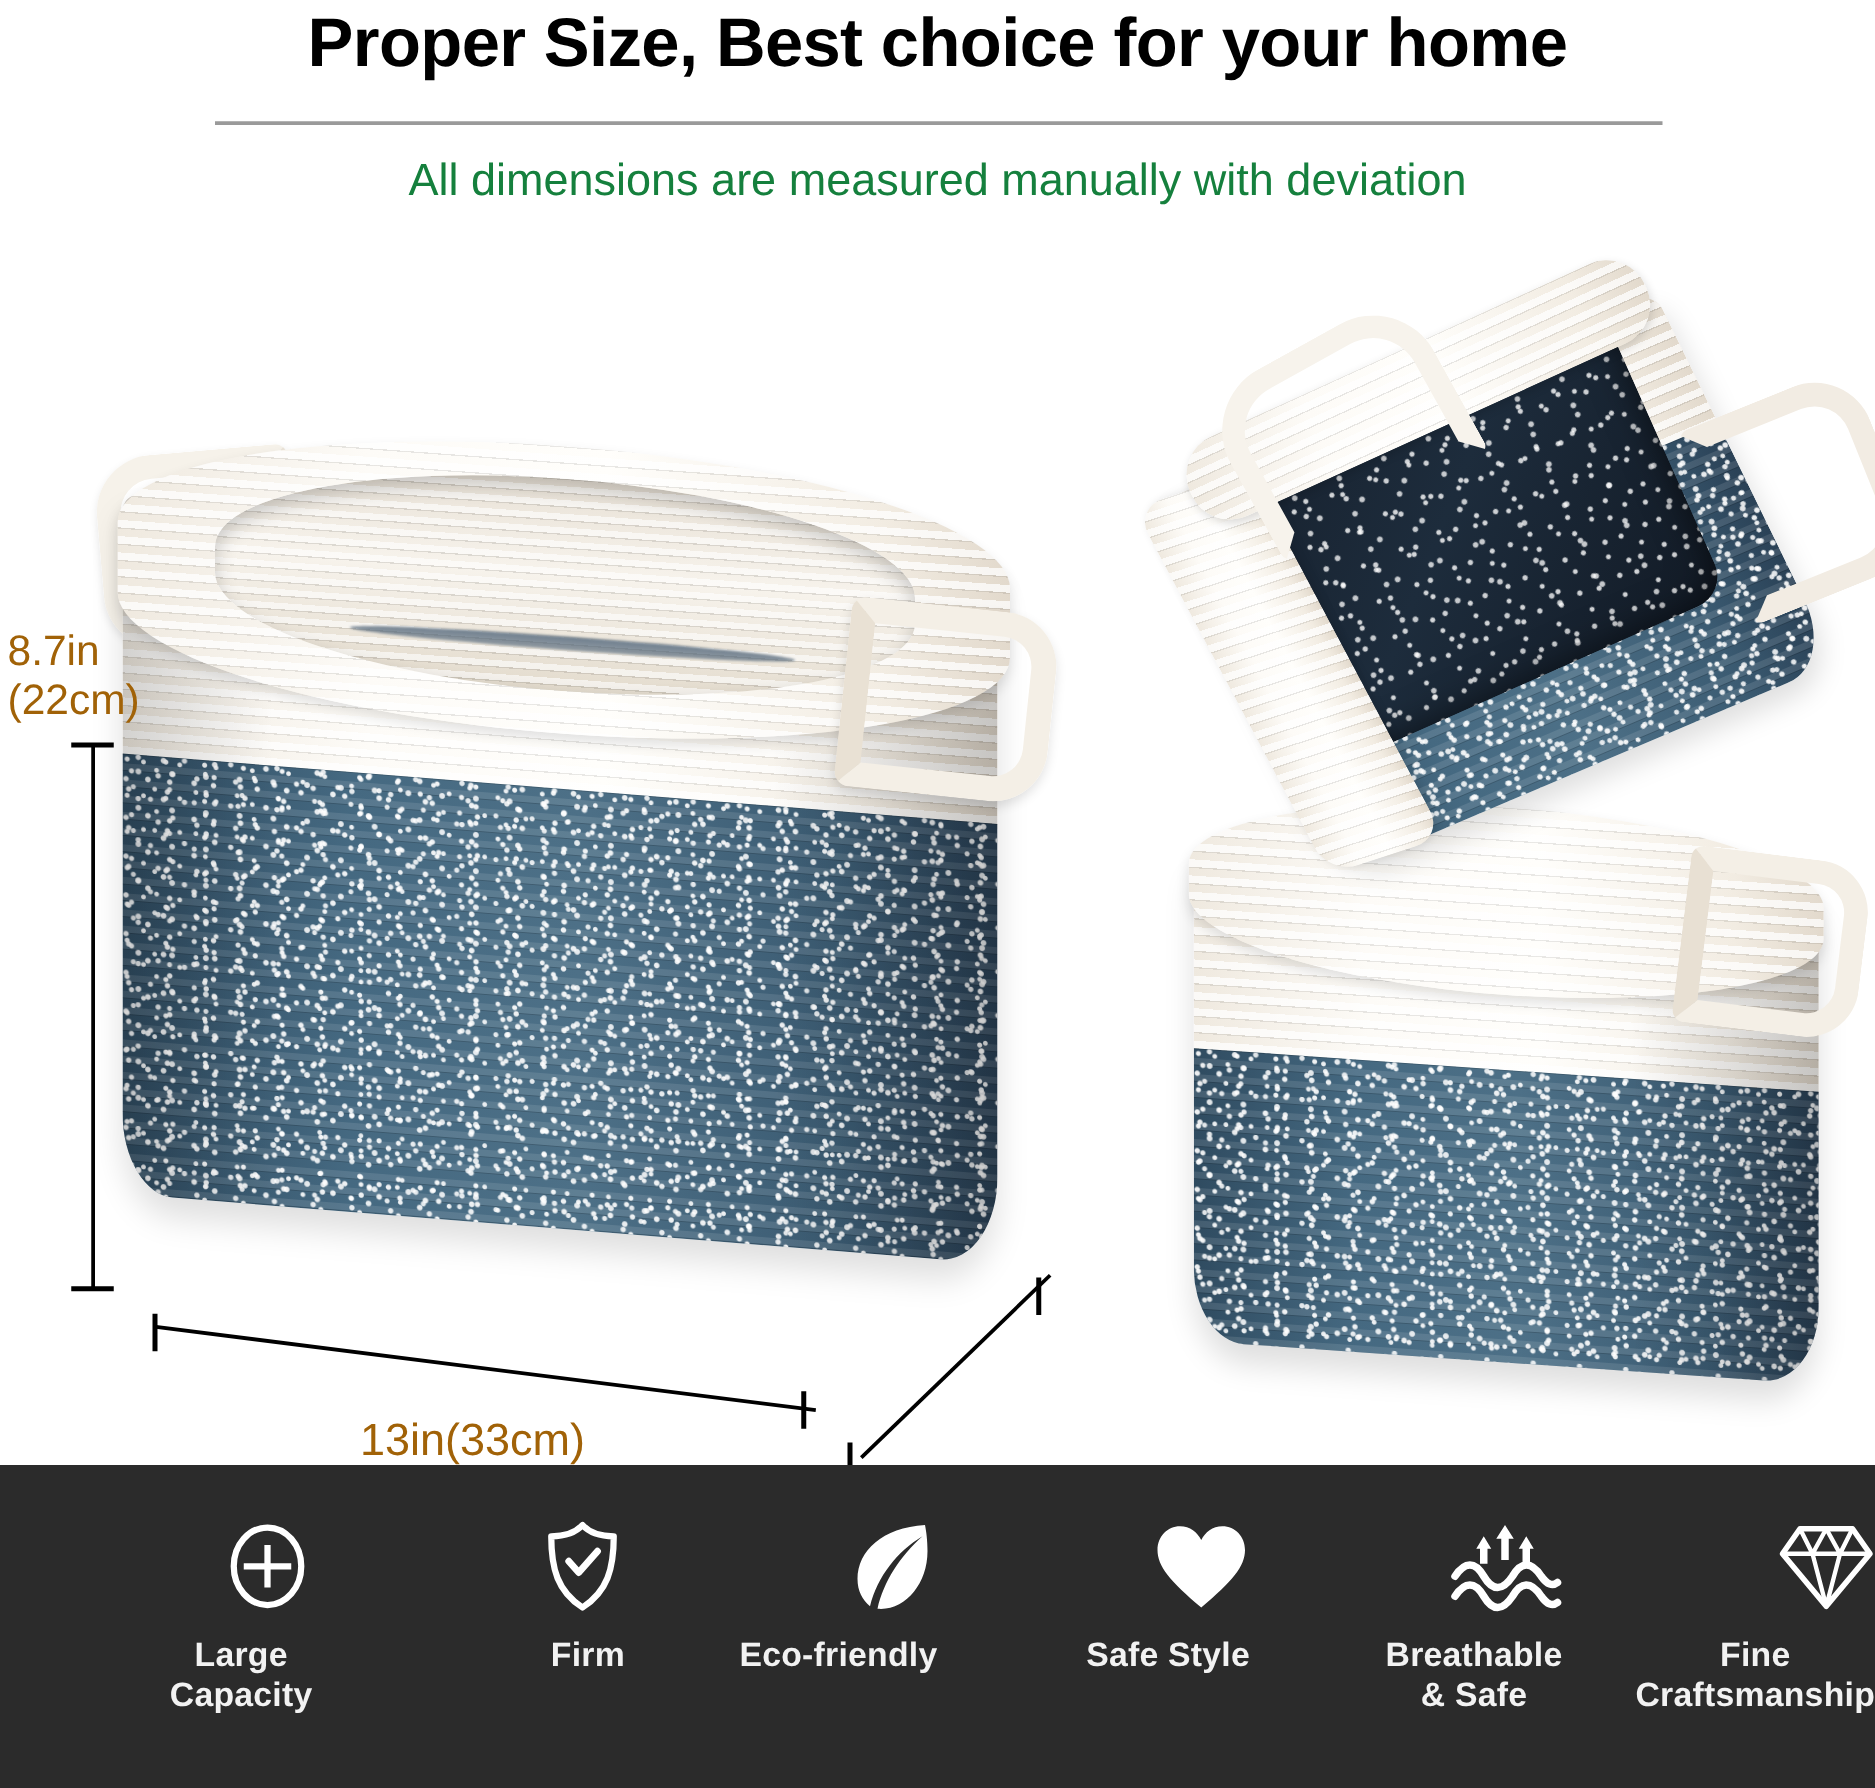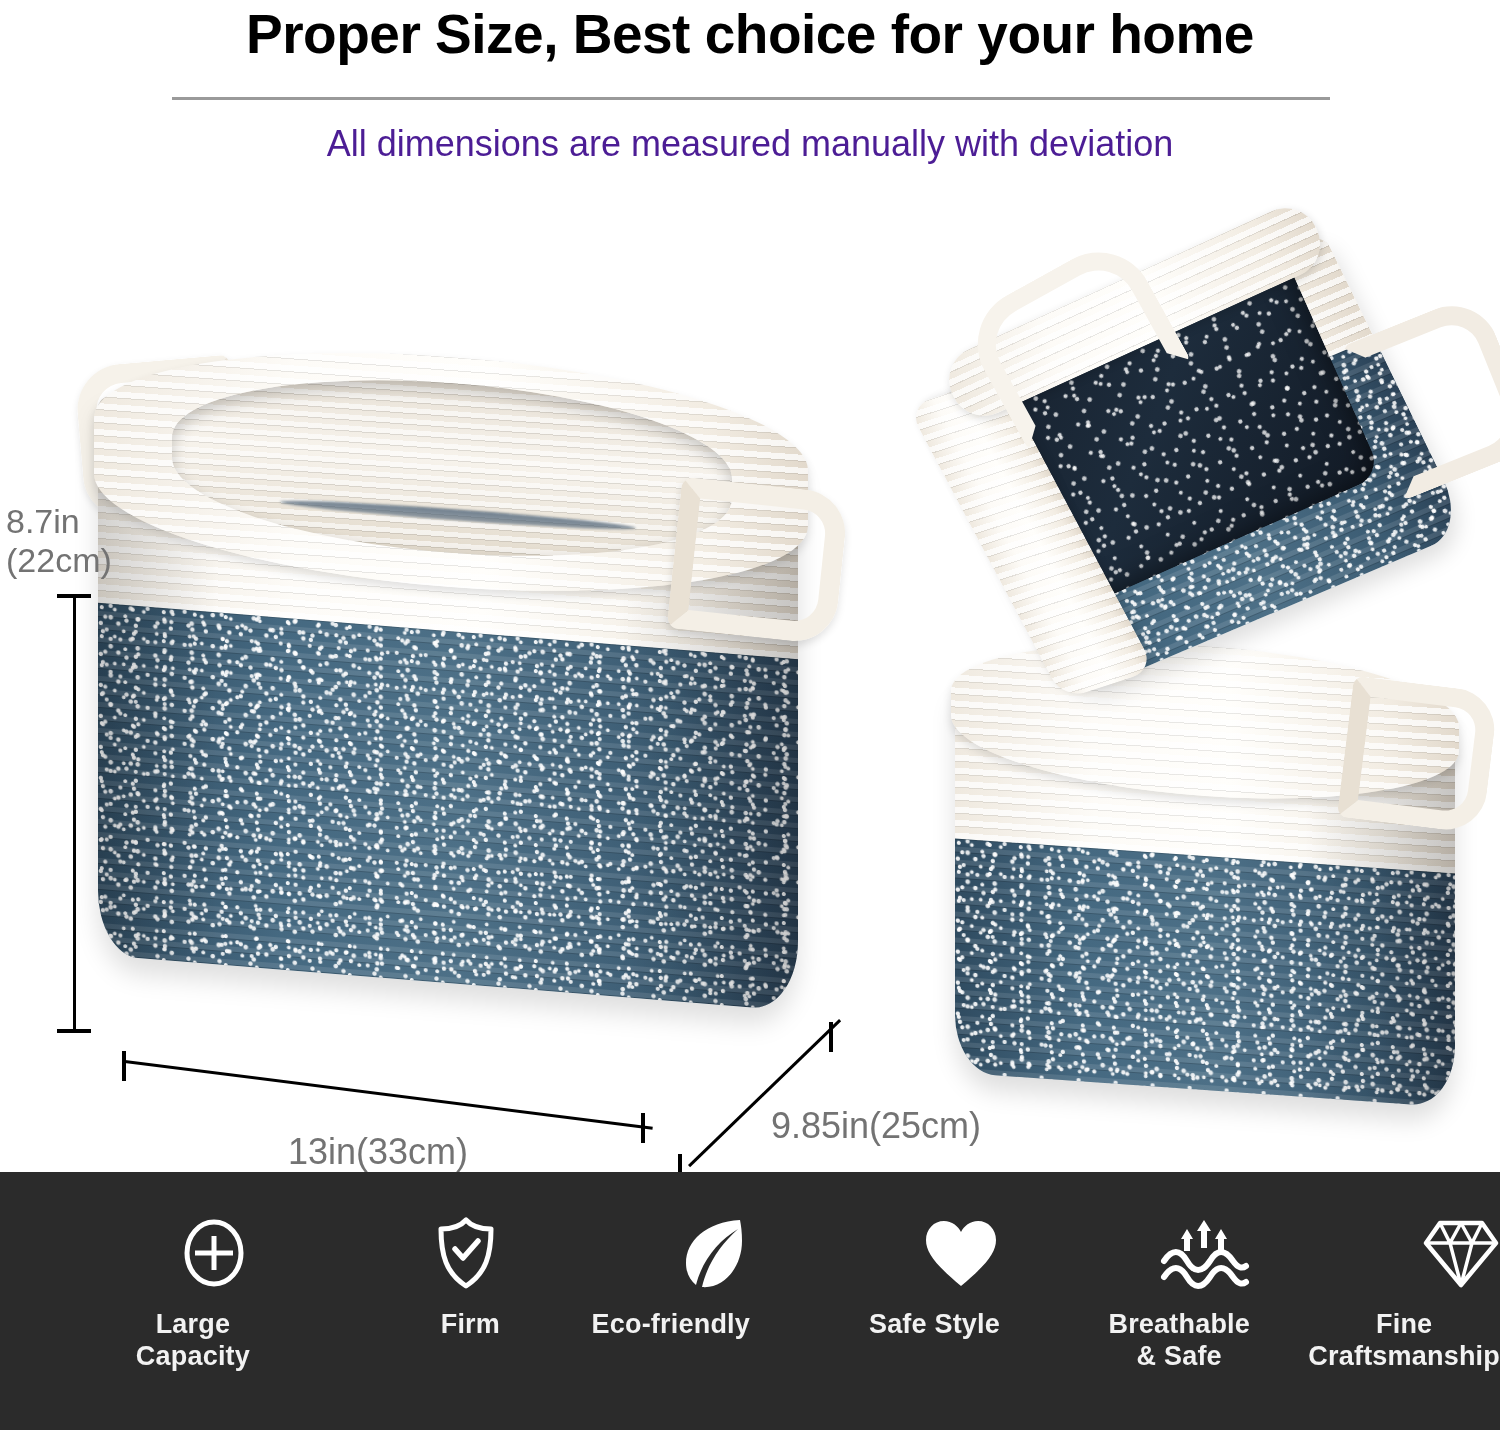--- a/index.html
+++ b/index.html
@@ -15,21 +15,21 @@
     position:absolute;left:0;top:2px;width:1500px;text-align:center;
     font-size:55px;font-weight:700;color:#000000;letter-spacing:-0.5px;
     white-space:nowrap;
   }
   .rule{
     position:absolute;left:172px;top:97px;width:1158px;height:3px;
     background:#9a9a9a;
   }
   .subtitle{
     position:absolute;left:0;top:123px;width:1500px;text-align:center;
-    font-size:36px;font-weight:400;color:#4c1d95;white-space:nowrap;
+    font-size:36px;font-weight:400;color:#15803d;white-space:nowrap;
   }
 
   
   .stage{position:absolute;left:0;top:180px;width:1500px;height:992px;}
 
   
   .coil-light{
     background:
       repeating-linear-gradient(to bottom,
         rgba(0,0,0,.085) 0px, rgba(0,0,0,.085) 1px,
@@ -214,21 +214,21 @@
   .bf-handleR{
     position:absolute;right:-6px;top:74px;width:108px;height:104px;
     border:19px solid #f4efe6;
     border-radius:10px 42px 42px 10px;
     border-left-color:#e8e0d3;
     transform:rotate(7deg);
   }
 
   
   .dim-text{
-    position:absolute;color:#737373;font-size:34px;font-weight:400;
+    position:absolute;color:#a16207;font-size:34px;font-weight:400;
     line-height:1.14;white-space:pre;
   }
   .dim-h{left:6px;top:322px;}
   .dim-w{left:288px;top:951px;font-size:36px;}
   .dim-d{left:771px;top:925px;font-size:36px;}
 
   .dimline{position:absolute;background:#000;}
   .v-line{left:73px;top:415px;width:3px;height:437px;}
   .v-cap-t{left:57px;top:414px;width:34px;height:4px;}
   .v-cap-b{left:57px;top:849px;width:34px;height:4px;}
@@ -325,21 +325,20 @@
   <div class="dimline w-cap-l"></div>
   <div class="dimline w-cap-r"></div>
 
   <div class="dimline d-line"></div>
   <div class="dimline d-cap-l"></div>
   <div class="dimline d-cap-r"></div>
 
   <div class="dim-text dim-h">8.7in
 (22cm)</div>
   <div class="dim-text dim-w">13in(33cm)</div>
-  <div class="dim-text dim-d">9.85in(25cm)</div>
 </div>
 
 <div class="featurebar">
   <div class="features">
 
     <div class="feature">
       <div class="ico">
         <svg width="72" height="72" viewBox="0 0 72 72">
           <ellipse cx="36" cy="36" rx="27" ry="31" fill="none" stroke="#fff" stroke-width="5"></ellipse>
           <path d="M36 19 V53 M17 36 H55" stroke="#fff" stroke-width="5" stroke-linecap="butt"></path>

